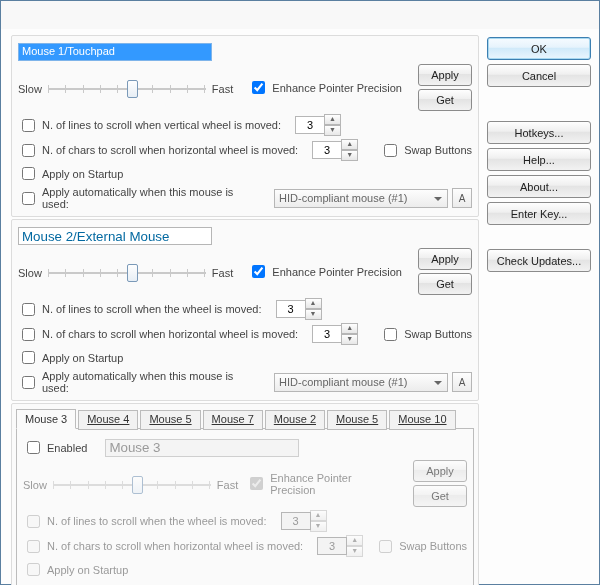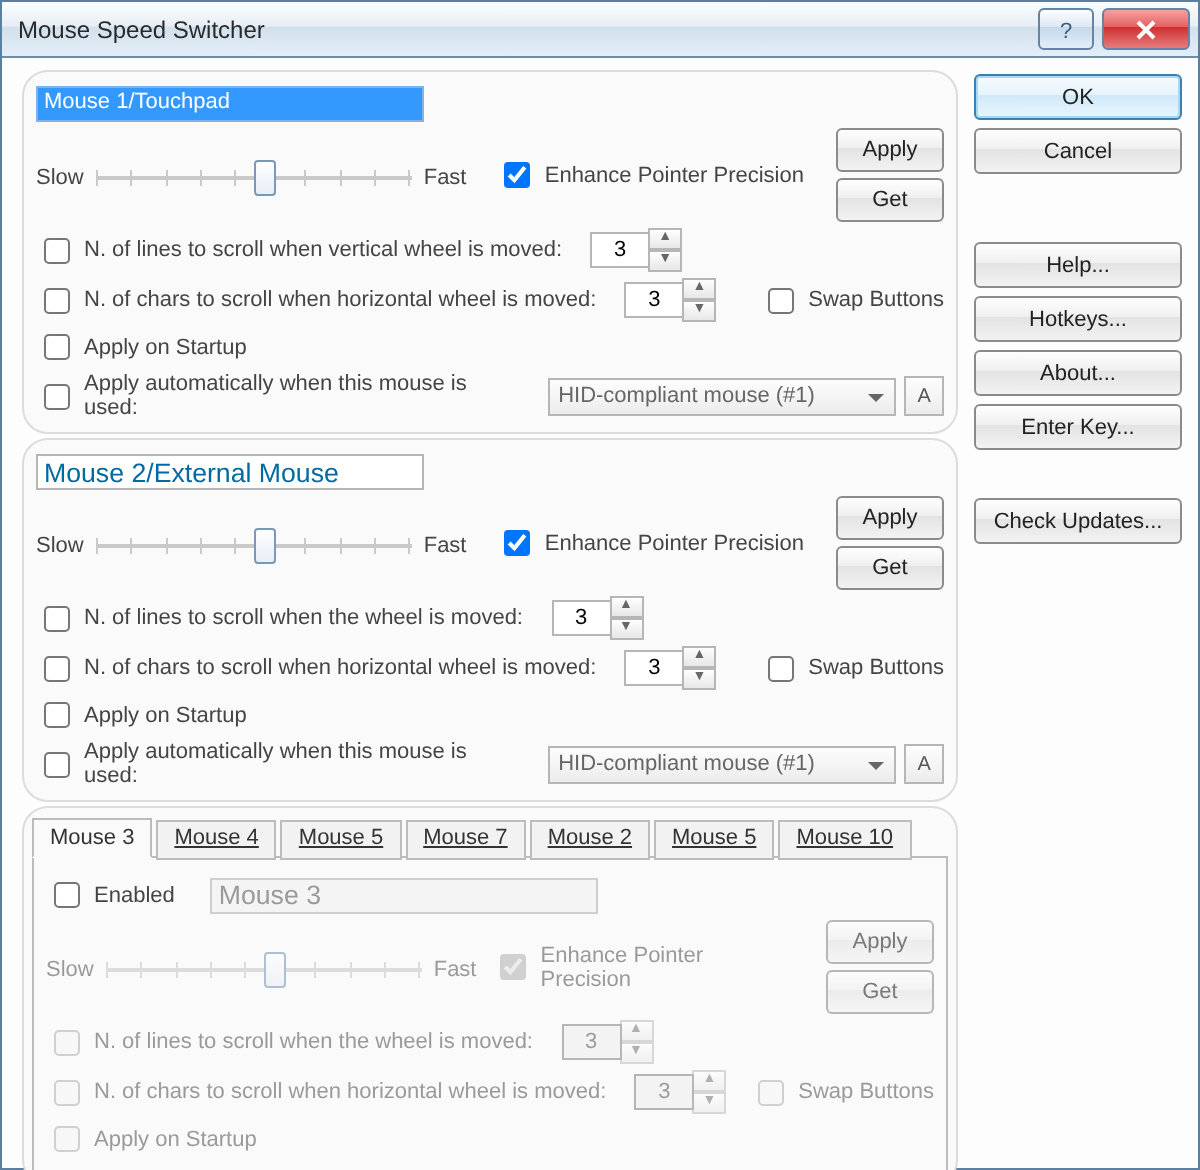--- a/index.html
+++ b/index.html
@@ -9,21 +9,21 @@
   .tb-btn{height:19px;border:1px solid #6583a2;border-radius:3px;margin-left:4px;display:flex;align-items:center;justify-content:center;background:linear-gradient(#fdfefe,#dbe7f3 45%,#c5d8eb 46%,#e3eef9);}
   .tb-help{width:26px;color:#3a5a7a;}
   .tb-close{width:42px;background:linear-gradient(#f6a1a1,#e46060 45%,#cf3030 46%,#e87d7d);color:#fff;font-weight:bold;font-size:12px;}
   .content{position:absolute;top:28px;left:0;right:0;bottom:0;background:#fdfdfd;padding:6px 8px 6px 10px;box-sizing:border-box;}
   .cols{display:flex;gap:8px;height:100%;}
   .left{flex:1;display:flex;flex-direction:column;gap:2px;}
   .right{width:104px;display:flex;flex-direction:column;gap:4px;padding-top:2px;}
   .btn{height:21px;border:1px solid #8b8b8b;border-radius:3px;background:linear-gradient(#fefefe,#efefef 45%,#e3e3e3 46%,#f2f2f2);display:flex;align-items:center;justify-content:center;cursor:default;font-size:11px;color:#222;}
   .btn.primary{border-color:#3c7fb1;box-shadow:inset 0 0 0 1px #a8d8f0;background:linear-gradient(#f6fbff,#e6f3fc 45%,#cfe9f9 46%,#eaf6fe);}
   .btn.small{height:20px;width:52px;}
-  .panel{border:1px solid #dcdcdc;border-radius:13px;padding:4px 6px 6px 6px;background:#fafafa;}
+  .panel{border:1px solid #dcdcdc;border-radius:2px;padding:4px 6px 6px 6px;background:#fafafa;}
   .panel.tabs{padding:0 4px 6px 4px;}
   .row{display:flex;align-items:center;gap:4px;margin-top:3px;}
   .mouse-name{width:194px;height:18px;border:1px solid #7eb4ea;background:#fff;padding:1px 3px;box-sizing:border-box;}
   .mouse-name.sel{background:#3399ff;color:#fff;}
   .mouse-name.dis{background:#f4f4f4;color:#9a9a9a;border-color:#cfcfcf;}
   .slider-row{display:flex;align-items:center;gap:6px;margin-top:2px;}
   .slider{position:relative;width:158px;height:24px;}
   .slider .track{position:absolute;left:0;right:0;top:11px;height:2px;background:#c9c9c9;}
   .slider .tick{position:absolute;top:8px;width:1px;height:8px;background:#c9c9c9;}
   .slider .thumb{position:absolute;top:3px;width:11px;height:18px;border:1px solid #7a99b8;border-radius:2px;background:linear-gradient(#fefefe,#e7eef5);box-sizing:border-box;}
@@ -44,33 +44,20 @@
   .tab:not(.active){background:#f2f2f2;border-bottom-color:#bcbcbc;top:2px;padding-top:2px;text-decoration:underline;}
   .tabbody{border:1px solid #bcbcbc;padding:6px;margin-top:0;}
   .gap{flex:1;}
   .hr-spacer{height:6px;}
   svg{display:block;}
 </style>
 </head>
 <body>
 
 <div class="window">
-  <div class="titlebar">
-    <span class="ttl">Mouse Speed Switcher</span>
-    <div class="tb-btn tb-help">
-      <svg width="10" height="12">
-          <text x="2" y="10" font-size="11" fill="#3a5a7a">?</text>
-        </svg>
-    </div>
-    <div class="tb-btn tb-close">
-      <svg width="12" height="10">
-          <path d="M2 1 L10 9 M10 1 L2 9" stroke="#fff" stroke-width="2"></path>
-        </svg>
-    </div>
-  </div>
 
   <div class="content">
     <div class="cols">
       <div class="left">
 
         <div class="panel">
           <div class="row">
             <div class="mouse-name sel">Mouse 1/Touchpad</div>
             <div class="gap"></div>
           </div>
@@ -295,22 +282,22 @@
         </div>
 
       </div>
 
       <div class="right">
         <div class="btn primary">OK</div>
         <div class="btn">Cancel</div>
         <div class="hr-spacer"></div>
           <div class="hr-spacer"></div>
           <div class="hr-spacer"></div>
+        <div class="btn">Hotkeys...</div>
         <div class="btn">Help...</div>
-        <div class="btn">Hotkeys...</div>
         <div class="btn">About...</div>
         <div class="btn">Enter Key...</div>
         <div class="hr-spacer"></div>
           <div class="hr-spacer"></div>
         <div class="btn">Check Updates...</div>
       </div>
     </div>
   </div>
 </div>
 

